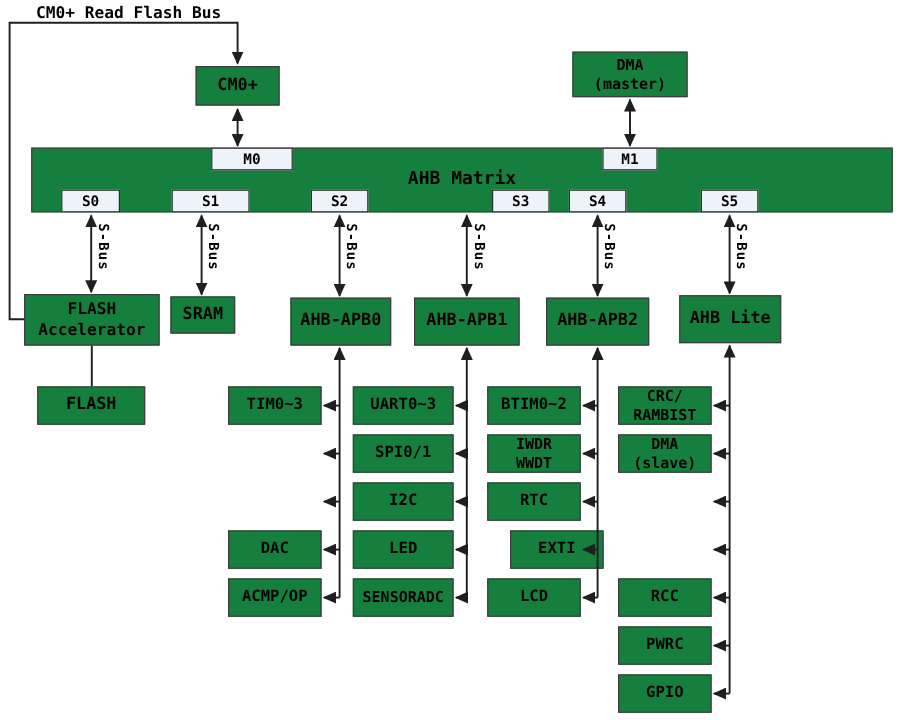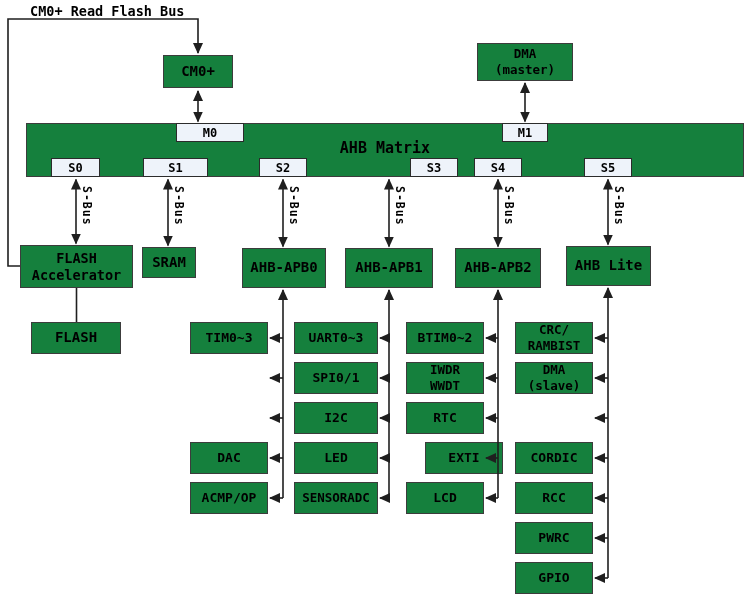--- a/index.html
+++ b/index.html
@@ -141,18 +141,17 @@
   <div class="box small2" style="left:406px;top:362px;width:78px;height:32px;">IWDR
 WWDT</div>
   <div class="box" style="left:406px;top:402px;width:78px;height:32px;font-size:13px;">RTC</div>
   <div class="box" style="left:406px;top:442px;width:78px;height:32px;font-size:13px;margin-left:19px;">EXTI</div>
   <div class="box" style="left:406px;top:482px;width:78px;height:32px;font-size:13px;">LCD</div>
 
   <div class="box small2" style="left:515px;top:322px;width:78px;height:32px;">CRC/
 RAMBIST</div>
   <div class="box small2" style="left:515px;top:362px;width:78px;height:32px;">DMA
 (slave)</div>
-  <div class="box" style="left:515px;top:442px;width:78px;height:32px;font-size:13px;">CORDIC</div>
   <div class="box" style="left:515px;top:482px;width:78px;height:32px;font-size:13px;">RCC</div>
   <div class="box" style="left:515px;top:522px;width:78px;height:32px;font-size:13px;">PWRC</div>
   <div class="box" style="left:515px;top:562px;width:78px;height:32px;font-size:13px;">GPIO</div>
 
 </div>
 
 </body></html>

